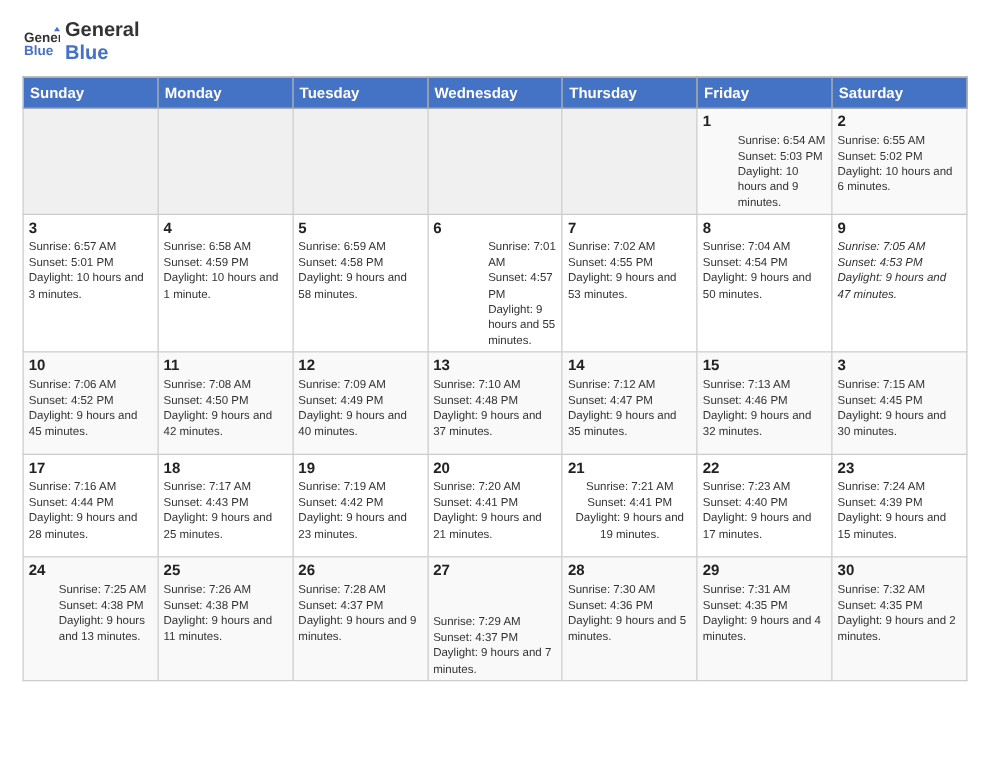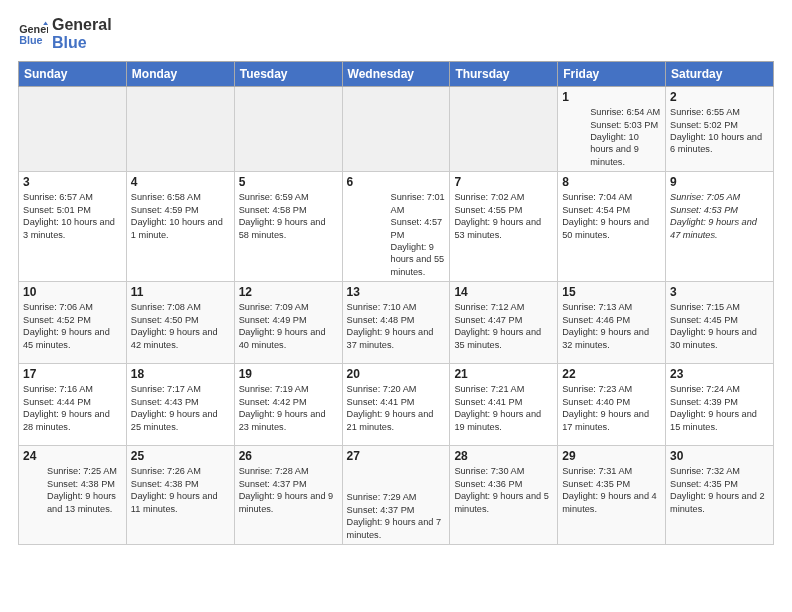--- a/index.html
+++ b/index.html
@@ -245,21 +245,21 @@
 Daylight: 9 hours and 23 minutes.</div>
           </td>
           <td>
             <span class="day-num">20</span>
             <div class="cell-text" style="white-space: pre-line;">Sunrise: 7:20 AM
 Sunset: 4:41 PM
 Daylight: 9 hours and 21 minutes.</div>
           </td>
           <td>
             <span class="day-num">21</span>
-            <div class="cell-text" style="white-space: pre-line;">Sunrise: 7:21 AM
+            <div class="cell-text" style="white-space: pre-line; text-align: center;">Sunrise: 7:21 AM
 Sunset: 4:41 PM
 Daylight: 9 hours and 19 minutes.</div>
           </td>
           <td>
             <span class="day-num">22</span>
             <div class="cell-text" style="white-space: pre-line;">Sunrise: 7:23 AM
 Sunset: 4:40 PM
 Daylight: 9 hours and 17 minutes.</div>
           </td>
           <td>

